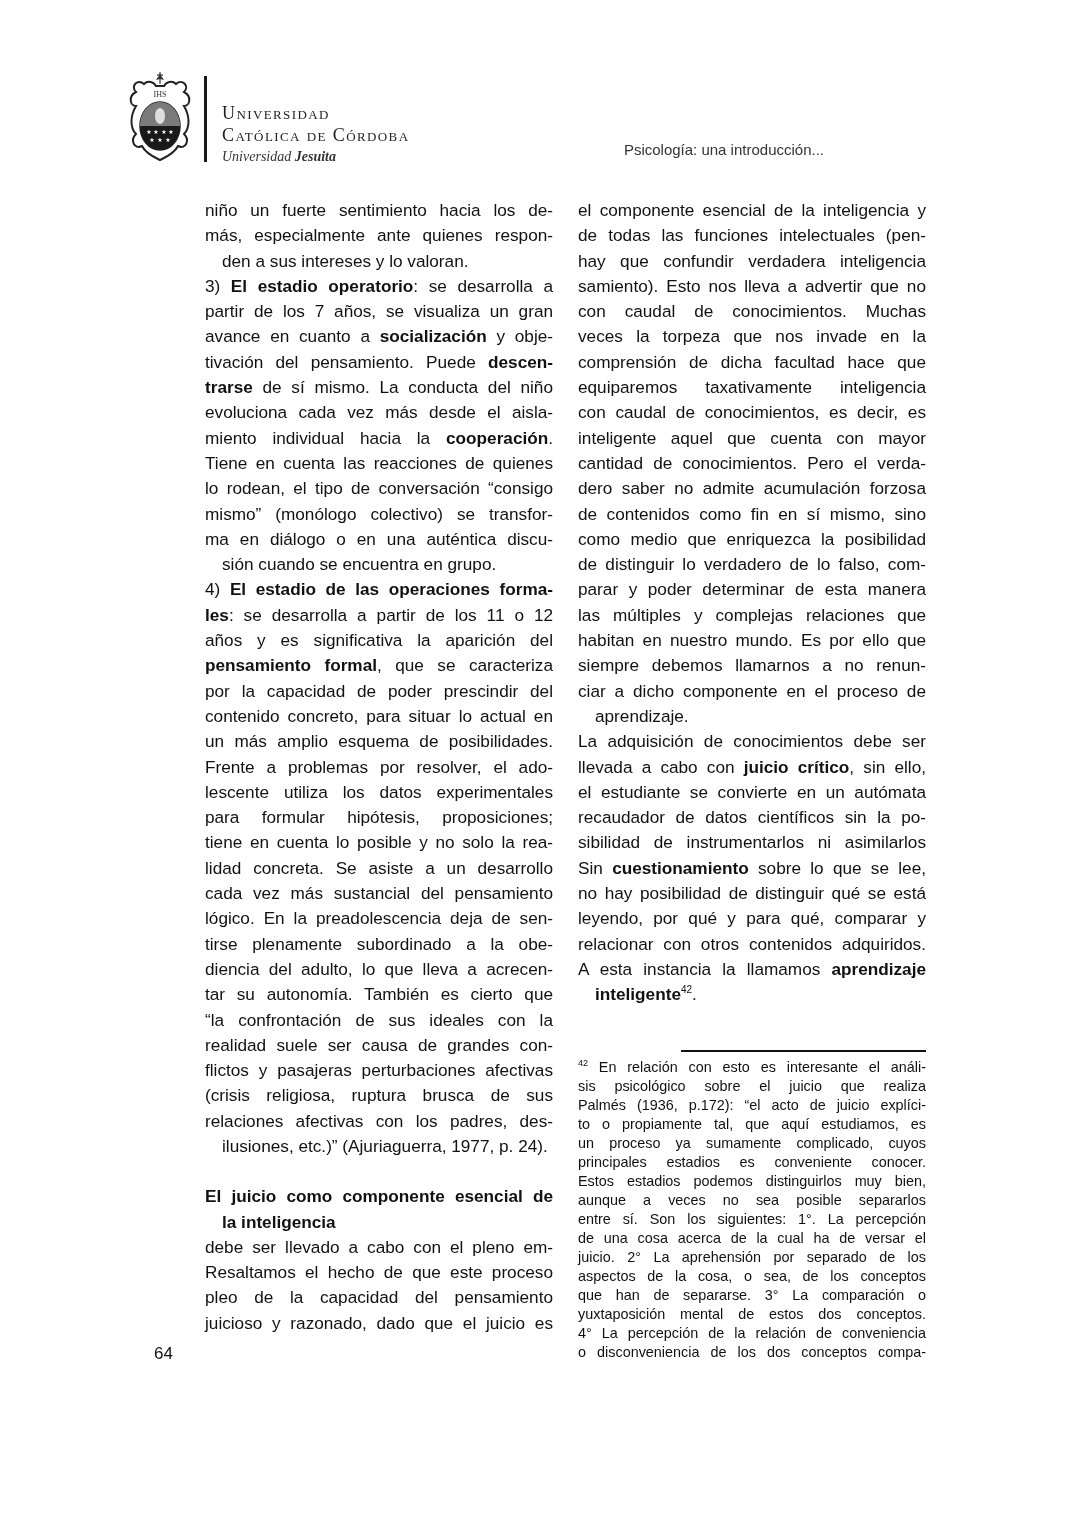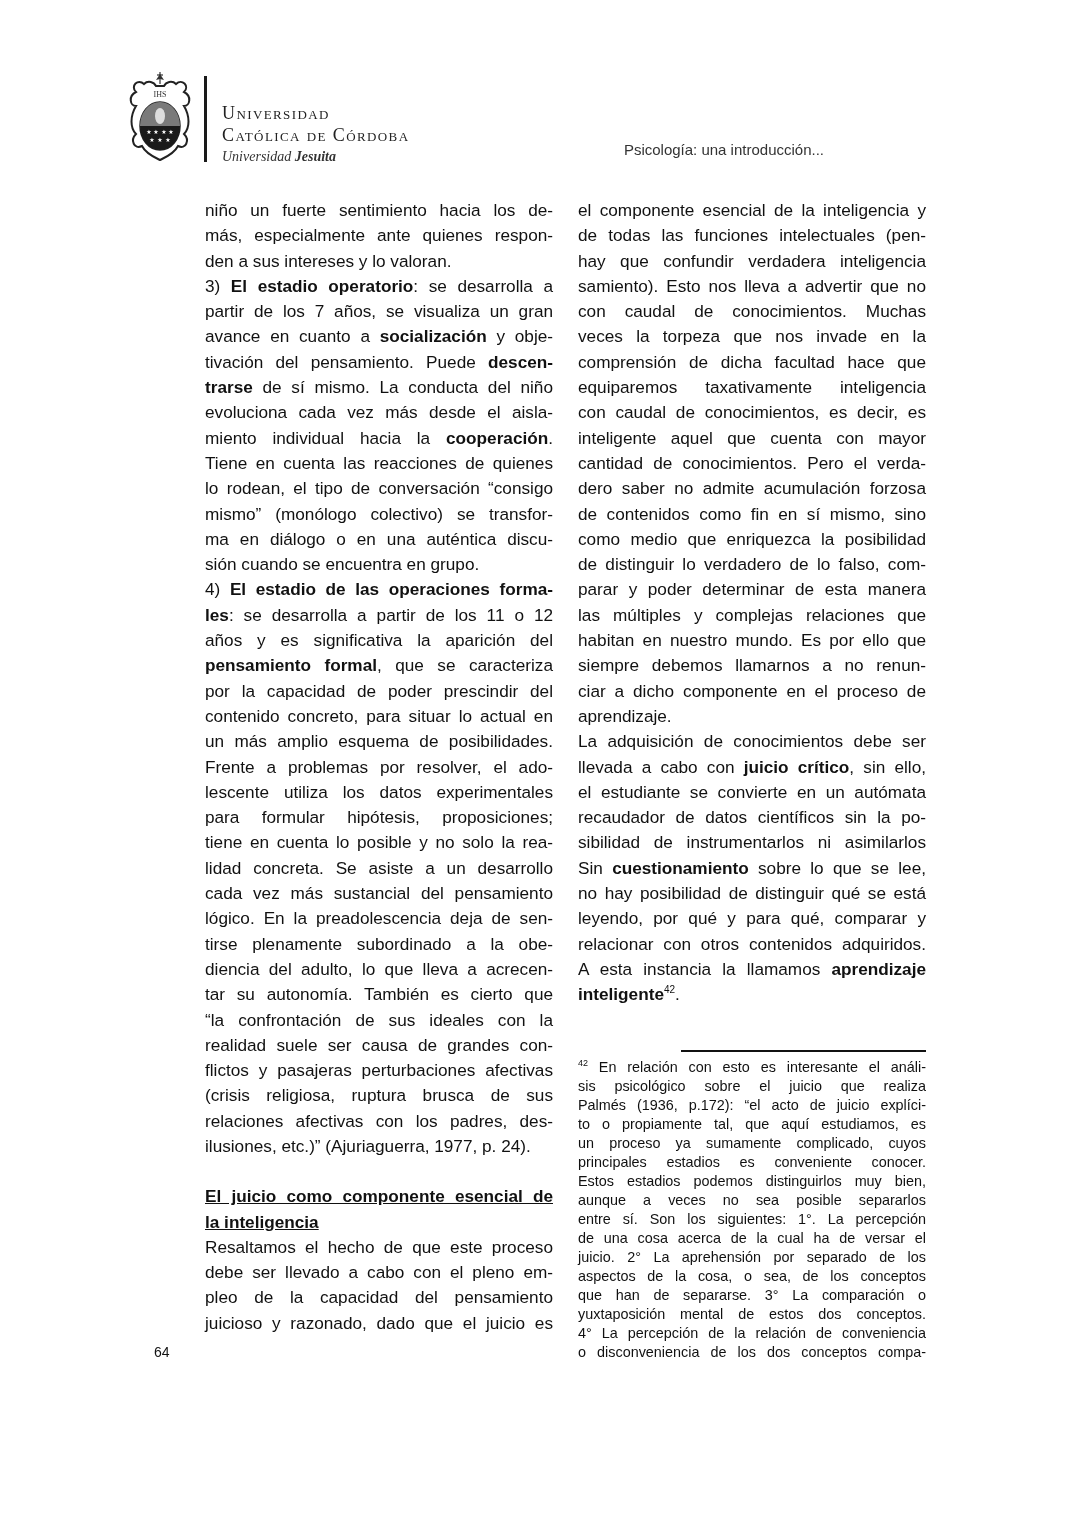--- a/index.html
+++ b/index.html
@@ -79,29 +79,28 @@
       text-align: justify;
       hyphens: manual;
     }
     .col-left { left: 205px; }
     .col-right { left: 578px; }
     .col b { font-weight: bold; }
     .col .heading {
       font-weight: bold;
       margin-top: 25px;
       text-align: left;
-      text-decoration: underline;
     }
     .col .sup {
       font-size: 10px;
       vertical-align: 7px;
       line-height: 0;
     }
     .line { display: block; text-align: justify; text-align-last: justify; white-space: nowrap; }
-    .line.last { text-align-last: left; }
+    .line.last { text-align-last: left; margin-left: 17px; }
     .fn-rule {
       position: absolute;
       left: 681px;
       top: 1050px;
       width: 245px;
       height: 2px;
       background: #111;
     }
     .footnote {
       position: absolute;
@@ -115,21 +114,21 @@
     .footnote .line { white-space: nowrap; }
     .footnote .fn-mark {
       font-size: 9px;
       vertical-align: 6px;
       line-height: 0;
     }
     .page-number {
       position: absolute;
       left: 154px;
       top: 1344px;
-      font-size: 14px;
+      font-size: 17px;
     }
   </style>
 </head>
 <body>
 
 <div class="header">
   <svg class="crest" viewBox="0 0 72 96">
     <path d="M36 4 L40 10 L36 9 L32 10 Z" fill="#333"></path>
     <line x1="36" y1="2" x2="36" y2="14" stroke="#333" stroke-width="1.2"></line>
     <line x1="33" y1="5" x2="39" y2="5" stroke="#333" stroke-width="1.2"></line>
@@ -197,22 +196,22 @@
       <span class="line">flictos y pasajeras perturbaciones afectivas</span>
       <span class="line">(crisis religiosa, ruptura brusca de sus</span>
       <span class="line">relaciones afectivas con los padres, des-</span>
       <span class="line last">ilusiones, etc.)” (Ajuriaguerra, 1977, p. 24).</span>
     </div>
   <div class="heading">
     <span class="line">El juicio como componente esencial de</span>
     <span class="line last">la inteligencia</span>
   </div>
   <div>
+    <span class="line">debe ser llevado a cabo con el pleno em-</span>
     <span class="line">Resaltamos el hecho de que este proceso</span>
-    <span class="line">debe ser llevado a cabo con el pleno em-</span>
     <span class="line">pleo de la capacidad del pensamiento</span>
     <span class="line">juicioso y razonado, dado que el juicio es</span>
   </div>
 </div>
 
 <div class="col col-right">
   <div id="right-lines">
       <span class="line">el componente esencial de la inteligencia y</span>
       <span class="line">de todas las funciones intelectuales (pen-</span>
       <span class="line">hay que confundir verdadera inteligencia</span>

